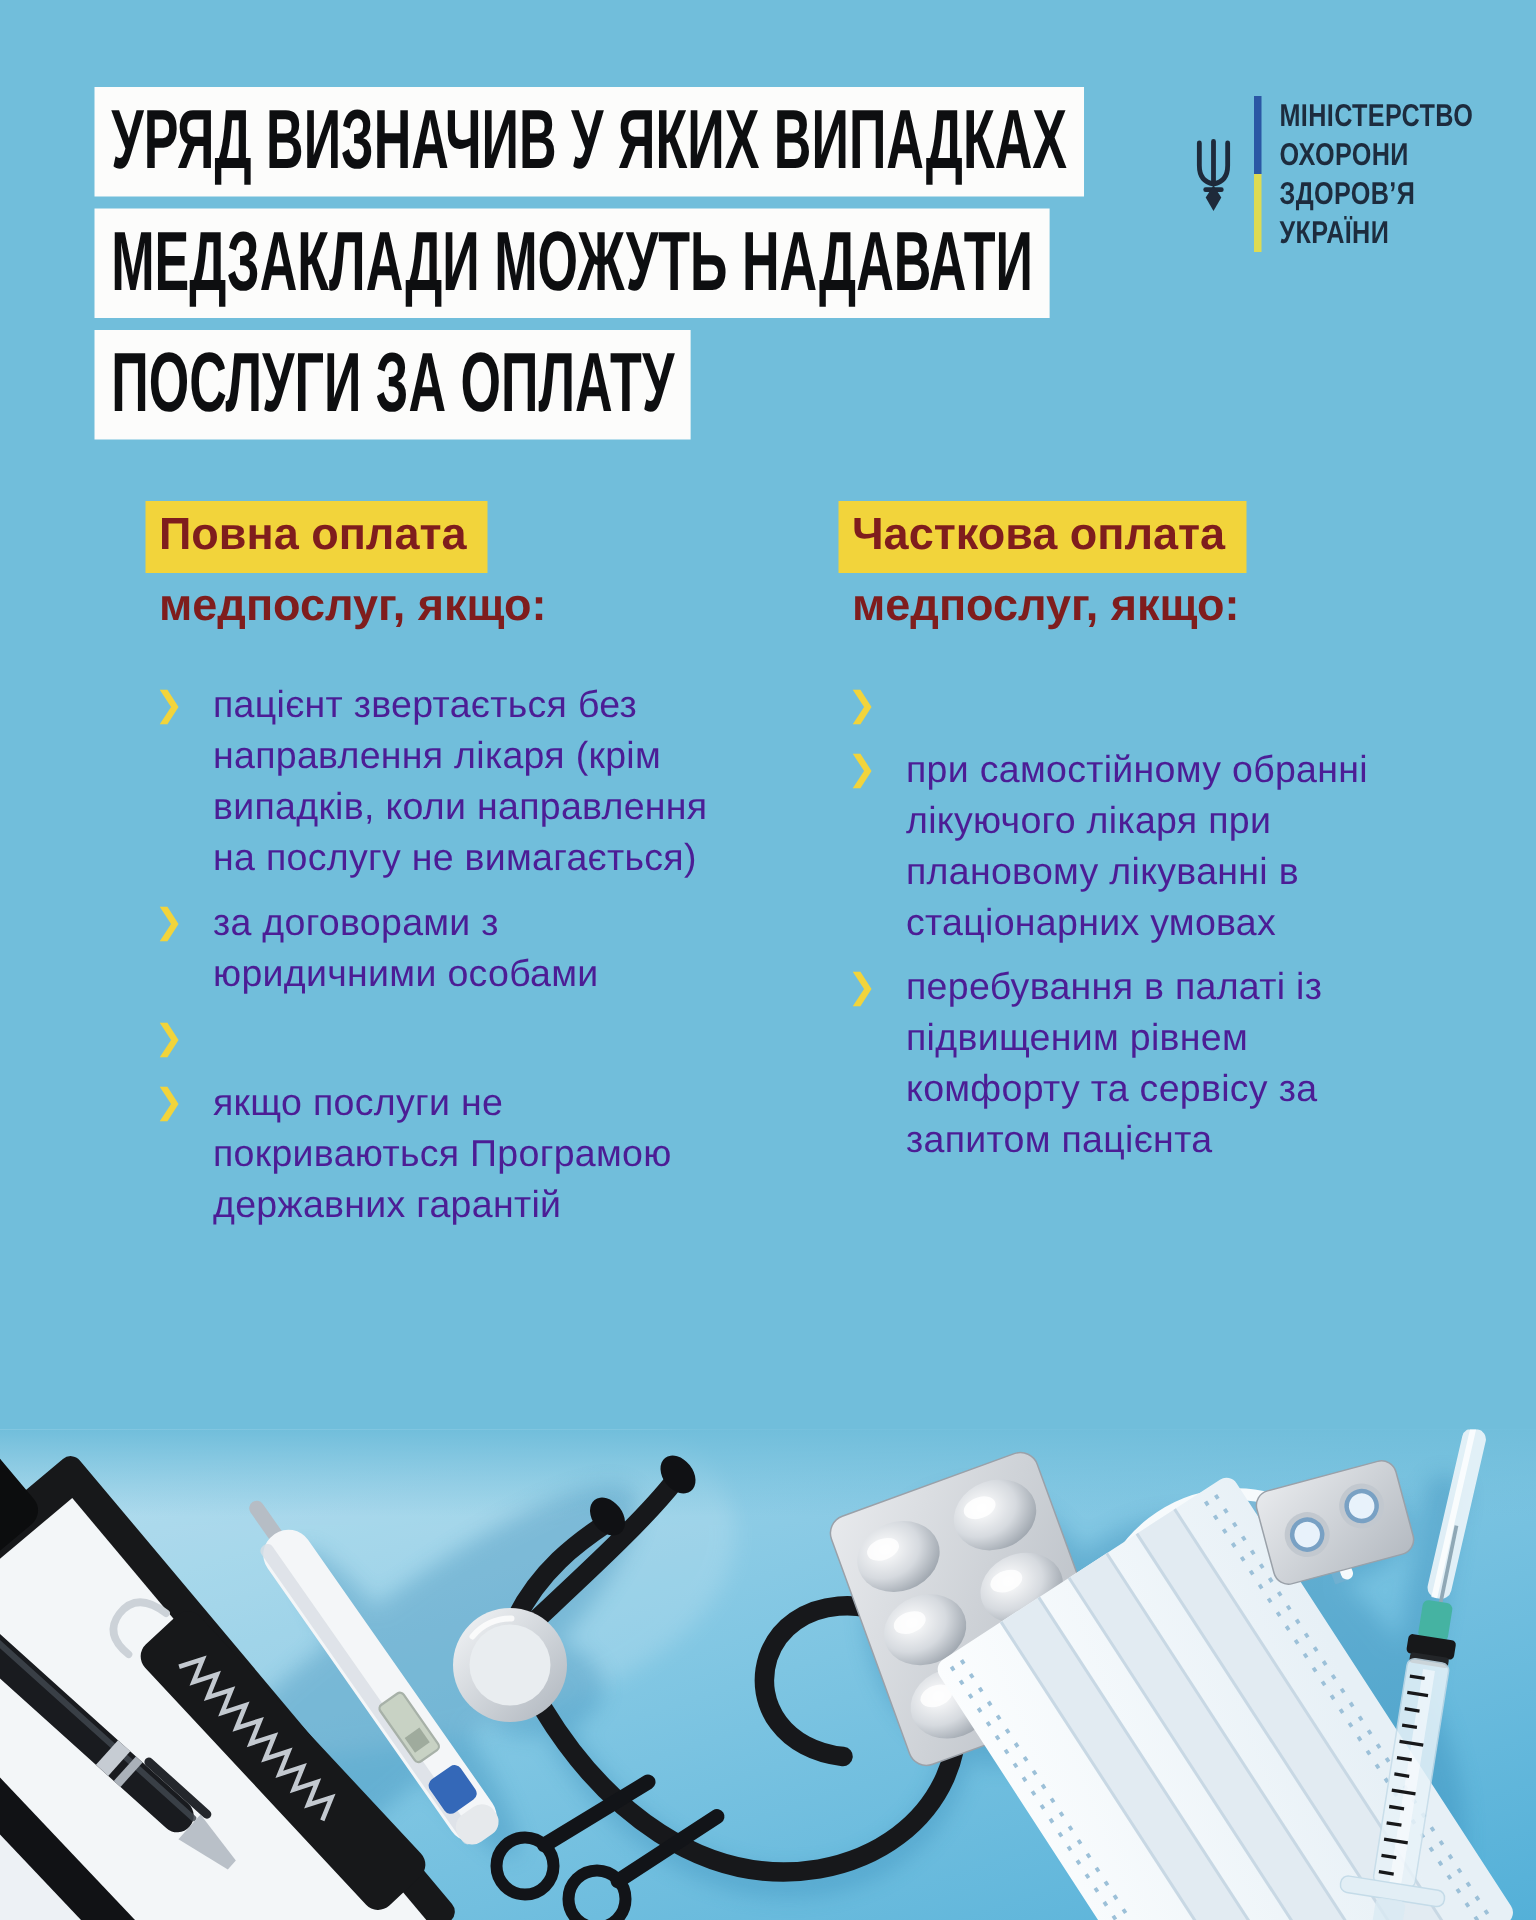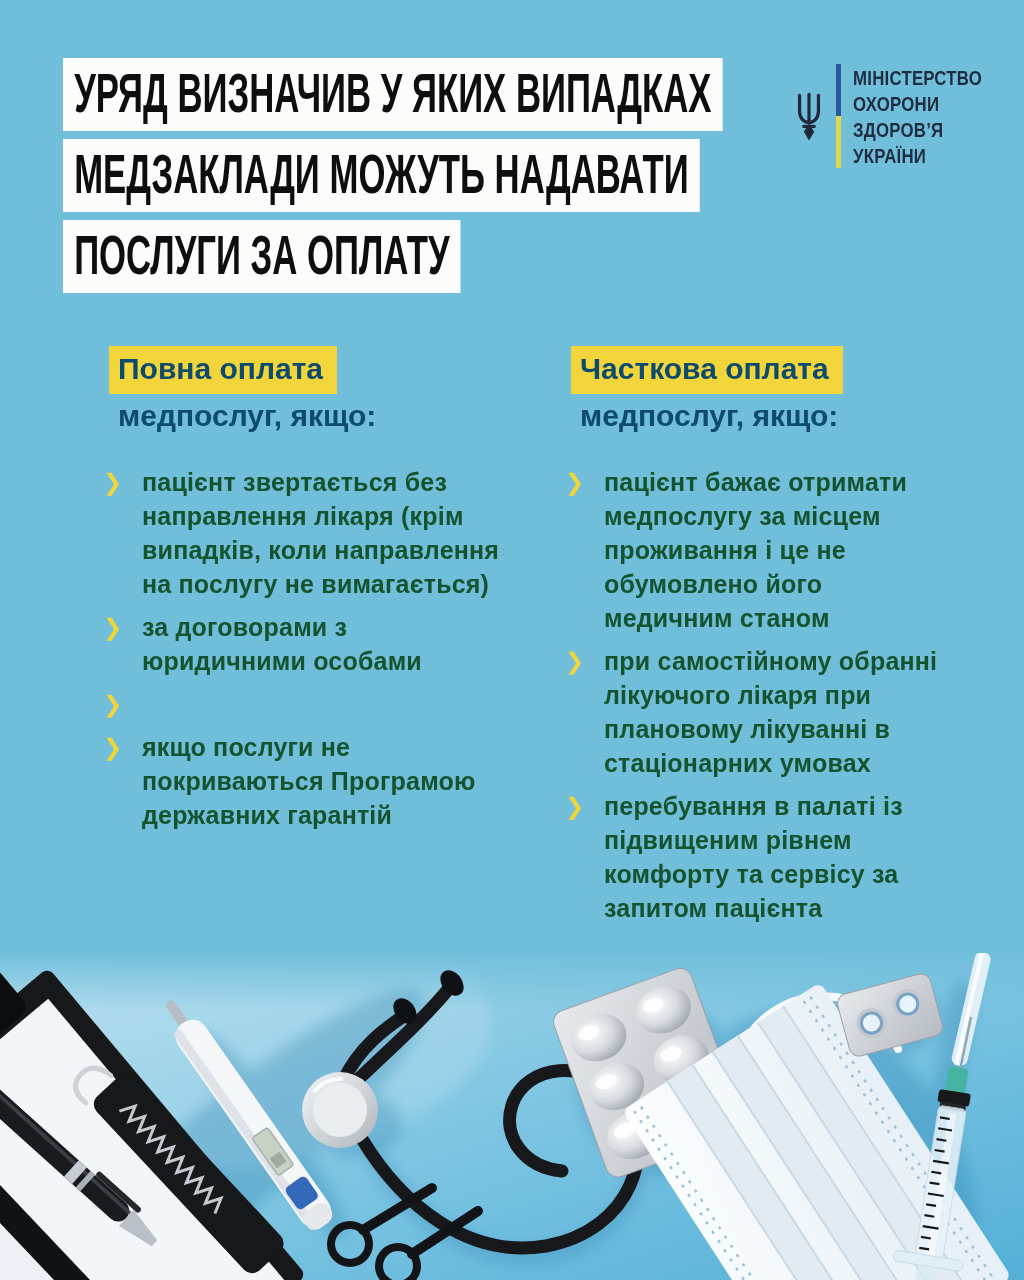--- a/index.html
+++ b/index.html
@@ -24,33 +24,33 @@
   .bar-blue { flex:1; background:#2b57a4; }
   .bar-yellow { flex:1; background:#dedb52; }
   .moh-text {
     display:flex; flex-direction:column; font-size:21px; font-weight:700;
     line-height:26px; color:#1d2c3e; letter-spacing:0.3px; white-space:nowrap;
     transform:scaleX(0.8); transform-origin:0 0; margin-top:3px;
   }
   
   .columns { position:absolute; left:97px; top:334px; right:0; display:flex; gap:42px; z-index:2; }
   .column { width:420px; }
-  .col-heading { margin:12px; font-size:30px; font-weight:700; color:#0c4a6e; line-height:44px; }
+  .col-heading { margin:0; font-size:30px; font-weight:700; color:#7f1d1d; line-height:44px; }
   .hl { display:inline-block; background:#f2d43b; padding:1px 14px 3px 9px; }
   .rest { display:block; padding-left:9px; }
   .items { list-style:none; margin:27px 0 0; padding:0 0 0 6px; }
   .item { display:flex; margin-bottom:9px; }
   .chev {
     flex:0 0 24px; margin-right:15px; color:#f2d43b;
     font-size:23px; line-height:34px; font-weight:700;
     font-family:"DejaVu Sans",sans-serif;
   }
   .item-text {
-    margin:0; font-size:25px; line-height:34px; font-weight:700;
-    color:#14532d; white-space:pre-line; letter-spacing:0.2px;
+    margin:0; font-size:25px; line-height:34px; font-weight:400;
+    color:#4c1d95; white-space:pre-line; letter-spacing:0.2px;
   }
   
   .photo { position:absolute; left:0; top:953px; width:1024px; height:327px; z-index:1; }
   .photo svg { display:block; }
 </style>
 </head>
 <body>
 
 <div class="poster">
 
@@ -114,25 +114,20 @@
     </section>
 
     <section class="column">
       <h2 class="col-heading">
         <span class="hl">Часткова оплата</span>
         <span class="rest">медпослуг, якщо:</span>
       </h2>
       <ul class="items">
         <li class="item">
           <span class="chev">❯</span>
-          <p class="item-text">пацієнт бажає отримати
-медпослугу за місцем
-проживання і це не
-обумовлено його
-медичним станом</p>
         </li>
         <li class="item">
           <span class="chev">❯</span>
           <p class="item-text">при самостійному обранні
 лікуючого лікаря при
 плановому лікуванні в
 стаціонарних умовах</p>
         </li>
         <li class="item">
           <span class="chev">❯</span>

